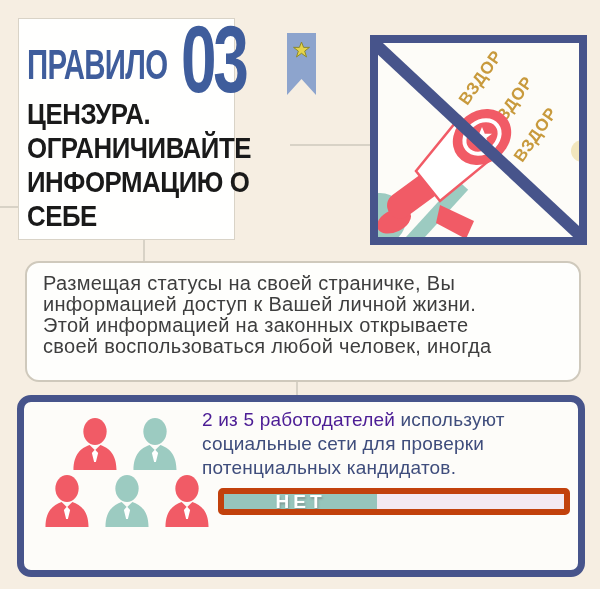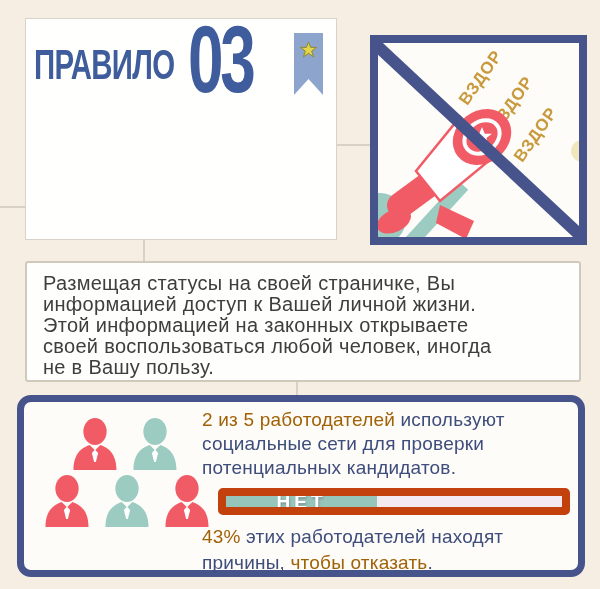--- a/index.html
+++ b/index.html
@@ -2,21 +2,21 @@
 <html><head>
 <meta charset="utf-8">
 <style>
   html,body{margin:0;padding:0;}
   body{font-family:"Liberation Sans",sans-serif;background:#f6eee2;}
   .canvas{position:relative;width:600px;height:589px;background:#f6eee2;overflow:hidden;}
 
   .connector{position:absolute;background:#d8d2c6;}
 
   
-  .rule-card{position:absolute;left:25px;top:18px;width:312px;height:222px;
+  .rule-card{position:absolute;left:18px;top:18px;width:217px;height:222px;
              background:#fffffe;border:1px solid #d9d3c7;box-sizing:border-box;}
   .kicker{position:absolute;left:8px;top:22px;font-size:42px;font-weight:bold;color:#3f5d9c;
           letter-spacing:-1px;transform:scaleX(.70);transform-origin:left top;white-space:nowrap;}
   .rule-number{position:absolute;left:162px;top:-6px;font-size:94px;font-weight:bold;color:#3f5d9c;
           letter-spacing:-5px;line-height:1;transform:scaleX(.68);transform-origin:left top;}
   .rule-title{position:absolute;left:8px;top:78px;}
   .rule-title div{font-size:30px;font-weight:bold;color:#1a1a1a;line-height:34px;
           letter-spacing:-.5px;transform:scaleX(.86);transform-origin:left top;white-space:nowrap;}
 
   
@@ -25,54 +25,60 @@
   .ribbon svg{position:absolute;left:6px;top:8px;}
 
   
   .banned-box{position:absolute;left:370px;top:35px;width:217px;height:210px;
               border:8px solid #47548b;background:#fdfcf8;box-sizing:border-box;}
   .banned-box svg{position:absolute;left:0;top:0;width:201px;height:194px;}
   .vzdor{font-weight:bold;font-size:17px;letter-spacing:.5px;font-family:"Liberation Sans",sans-serif;}
 
   
   .desc-card{position:absolute;left:25px;top:261px;width:556px;height:121px;background:#fefefc;
-             border:2px solid #cfc9bc;border-radius:3px;box-sizing:border-box;padding:10px 0 0 16px;}
+             border:2px solid #cfc9bc;border-radius:14px;box-sizing:border-box;padding:10px 0 0 16px;}
   .desc-card div{font-size:20px;line-height:21px;color:#3e3e3e;letter-spacing:.3px;white-space:nowrap;}
 
   
   .stats-card{position:absolute;left:17px;top:395px;width:568px;height:182px;background:#fdfcf9;
               border:7px solid #47548b;border-radius:14px;box-sizing:border-box;}
   .people{position:absolute;left:16px;top:16px;width:178px;}
   .people .row{display:flex;gap:6px;}
   .people .row.r1{margin-left:28px;margin-bottom:5px;}
   .person{width:54px;height:52px;}
 
   .stats-text{position:absolute;left:178px;top:6px;width:372px;}
   .stats-text p{margin:0;font-size:19px;line-height:24px;color:#3f4d7c;letter-spacing:.2px;}
-  .stats-text .red{color:#a16207;}
-  .bar{margin:8px 0 0 16px;width:352px;height:27px;border:8px solid #c2410c;border-radius:5px;
+  .stats-text .red{color:#4c1d95;}
+  .bar{margin:8px 0 0 16px;width:352px;height:27px;border:6px solid #c2410c;border-radius:5px;
        background:#f3e9f1;box-sizing:border-box;overflow:hidden;}
   .bar-fill{height:100%;background:#96c5bc;display:flex;align-items:center;justify-content:center;}
   .bar-label{font-size:19px;font-weight:bold;color:#ffffff;letter-spacing:4px;
              text-shadow:1px 2px 2px rgba(110,110,110,.5);}
   .p2{margin-top:9px !important;line-height:26px !important;}
 </style>
 </head>
 <body>
 
 <div class="canvas">
 
   <div class="connector" style="left:0;top:206px;width:25px;height:2px;"></div>
   <div class="connector" style="left:290px;top:144px;width:80px;height:2px;"></div>
   <div class="connector" style="left:143px;top:240px;width:2px;height:22px;"></div>
   <div class="connector" style="left:296px;top:382px;width:2px;height:15px;"></div>
 
   <section class="rule-card">
     <div class="kicker">ПРАВИЛО</div>
     <div class="rule-number">03</div>
+    <div class="rule-title">
+      <div>ЦЕНЗУРА.</div>
+      <div>ОГРАНИЧИВАЙТЕ</div>
+      <div>ИНФОРМАЦИЮ О</div>
+      <div>СЕБЕ</div>
+    </div>
     <div class="ribbon">
       <svg width="17" height="17" viewBox="0 0 16 16">
         <polygon points="8,1 10,6 15.5,6 11,9.5 12.7,15 8,11.6 3.3,15 5,9.5 0.5,6 6,6" stroke="#8a8727" stroke-width="0.9" fill="#e6d44a"></polygon>
       </svg>
     </div>
   </section>
 
   <section class="banned-box">
     <svg viewBox="0 0 201 194" preserveAspectRatio="none">
 
@@ -96,21 +102,20 @@
 
       <line x1="-6" y1="-2" x2="206" y2="196" stroke-width="12" stroke="#47548b"></line>
     </svg>
   </section>
 
   <section class="desc-card">
     <div>Размещая статусы на своей страничке, Вы</div>
     <div>информацией доступ к Вашей личной жизни.</div>
     <div>Этой информацией на законных открываете</div>
     <div>своей воспользоваться любой человек, иногда</div>
-    <div>не в Вашу пользу.</div>
   </section>
 
   <section class="stats-card">
 
     <div class="people">
       <div class="row r1">
         <svg class="person" viewBox="0 0 60 58">
           <ellipse cx="30" cy="15" rx="13" ry="15" fill="#f15b66"></ellipse>
           <path d="M6,58 C6,40 15,33 24,30 L30,36 L36,30 C45,33 54,40 54,58 Z" fill="#f15b66"></path>
           <path d="M30,35 L26.5,39 L29,49 L31,49 L33.5,39 Z" fill="#ffffff"></path>
@@ -142,16 +147,15 @@
 
     <div class="stats-text">
       <p><span class="red">2 из 5 работодателей</span><span> используют социальные сети для проверки потенциальных кандидатов.</span></p>
 
       <div class="bar">
         <div class="bar-fill" style="width: 45%; background: rgb(150, 197, 188);">
           <span class="bar-label">НЕТ</span>
         </div>
       </div>
 
-      <p class="p2"><span class="red">43%</span><span> этих работодателей находят причины, </span><span class="red">чтобы отказать</span><span>.</span></p>
     </div>
   </section>
 </div>
 
 </body></html>

